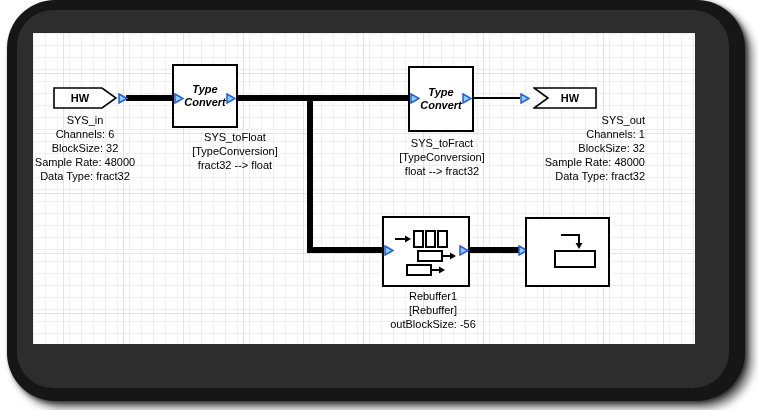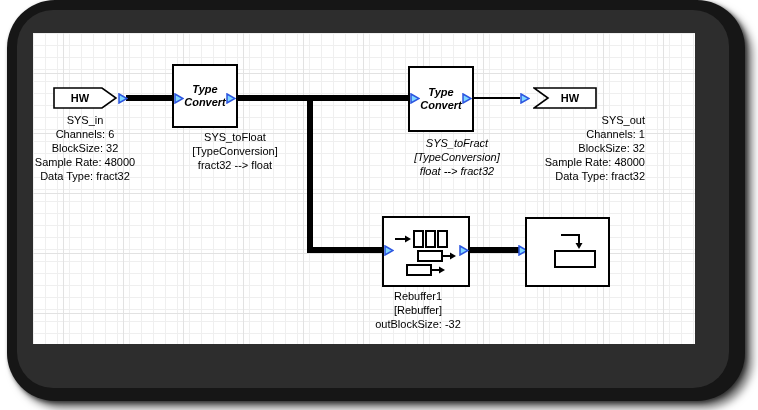--- a/index.html
+++ b/index.html
@@ -96,21 +96,21 @@
 
     <div class="block" style="left:375px;top:33px;width:66px;height:66px;">
       <div class="block-title" style="left:6px;right:6px;">Type Convert</div>
     </div>
     <svg class="pin" style="left:377px;top:60px;" viewBox="0 0 10 11">
         <polygon points="1,1 9,5.5 1,10"></polygon>
       </svg>
     <svg class="pin" style="left:429px;top:60px;" viewBox="0 0 10 11">
         <polygon points="1,1 9,5.5 1,10"></polygon>
       </svg>
-    <div class="cap" style="left:344px;top:103px;font-style:italic;">
+    <div class="cap" style="left:329px;top:103px;">
       <div>SYS_toFract</div>
       <div>[TypeConversion]</div>
       <div>float --&gt; fract32</div>
     </div>
 
     <svg class="pin" style="left:487px;top:60px;" viewBox="0 0 10 11">
         <polygon points="1,1 9,5.5 1,10"></polygon>
       </svg>
     <div class="hw" style="left:500px;top:54px;width:64px;height:22px;">
       <svg width="64" height="22" viewBox="0 0 64 22">
@@ -140,24 +140,24 @@
         <line x1="38" y1="41" x2="46" y2="41" stroke-width="2"></line>
         <polygon points="46,37.5 52,41 46,44.5"></polygon>
       </svg>
     </div>
     <svg class="pin" style="left:351px;top:212px;" viewBox="0 0 10 11">
         <polygon points="1,1 9,5.5 1,10"></polygon>
       </svg>
     <svg class="pin" style="left:426px;top:212px;" viewBox="0 0 10 11">
         <polygon points="1,1 9,5.5 1,10"></polygon>
       </svg>
-    <div class="cap" style="left:305px;top:256px;">
+    <div class="cap" style="left:320px;top:256px;">
       <div>Rebuffer1</div>
       <div>[Rebuffer]</div>
-      <div>outBlockSize: -32</div>
+      <div>outBlockSize: -56</div>
     </div>
 
     <svg class="pin" style="left:485px;top:212px;" viewBox="0 0 10 11">
         <polygon points="1,1 9,5.5 1,10"></polygon>
       </svg>
     <div class="block" style="left:492px;top:184px;width:85px;height:70px;">
       <svg class="icon-shape" style="left:10px;top:12px;" width="64" height="46" viewBox="0 0 64 46">
         <polyline points="24,4 42,4 42,12" stroke-width="2"></polyline>
         <polygon points="38.5,12 45.5,12 42,18"></polygon>
         <rect x="18" y="20" width="40" height="16" stroke-width="2"></rect>

